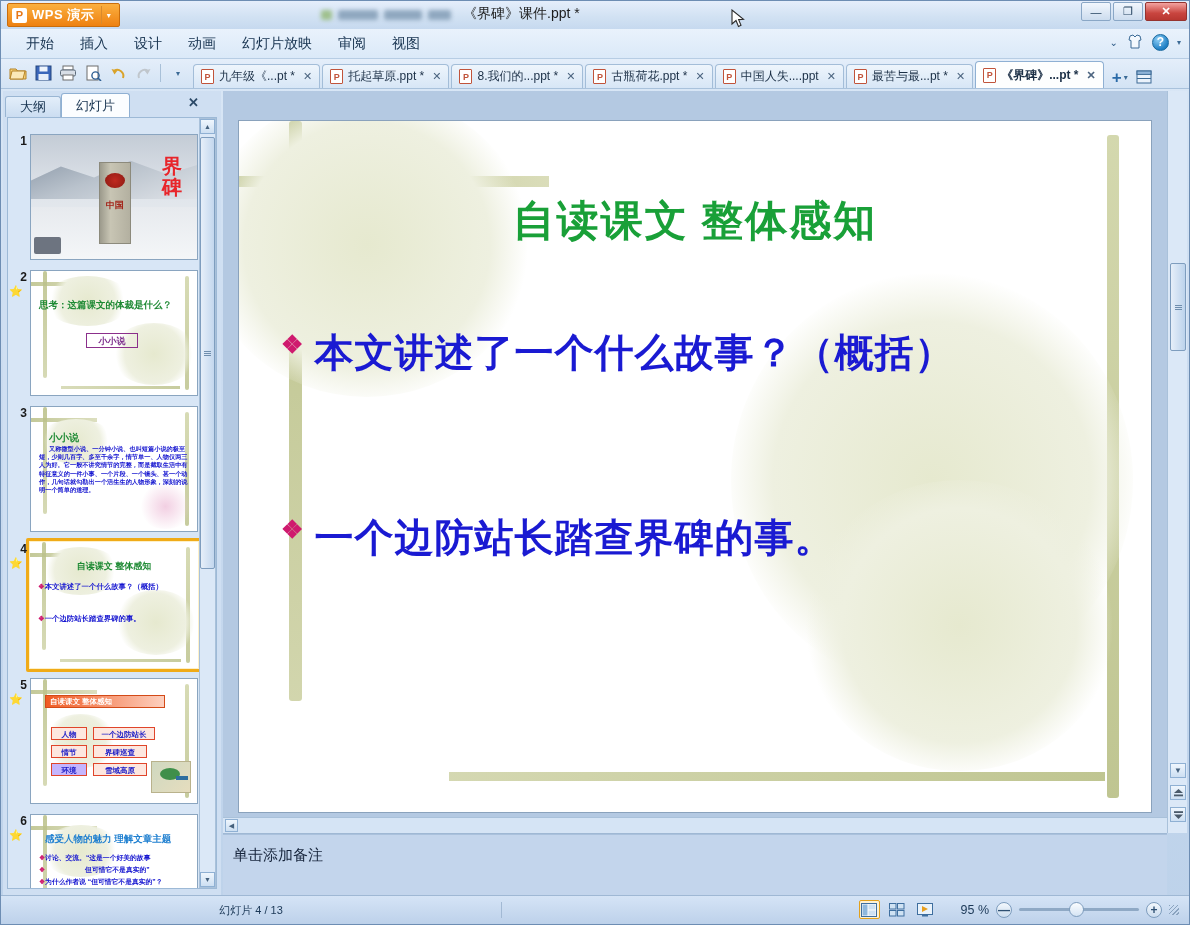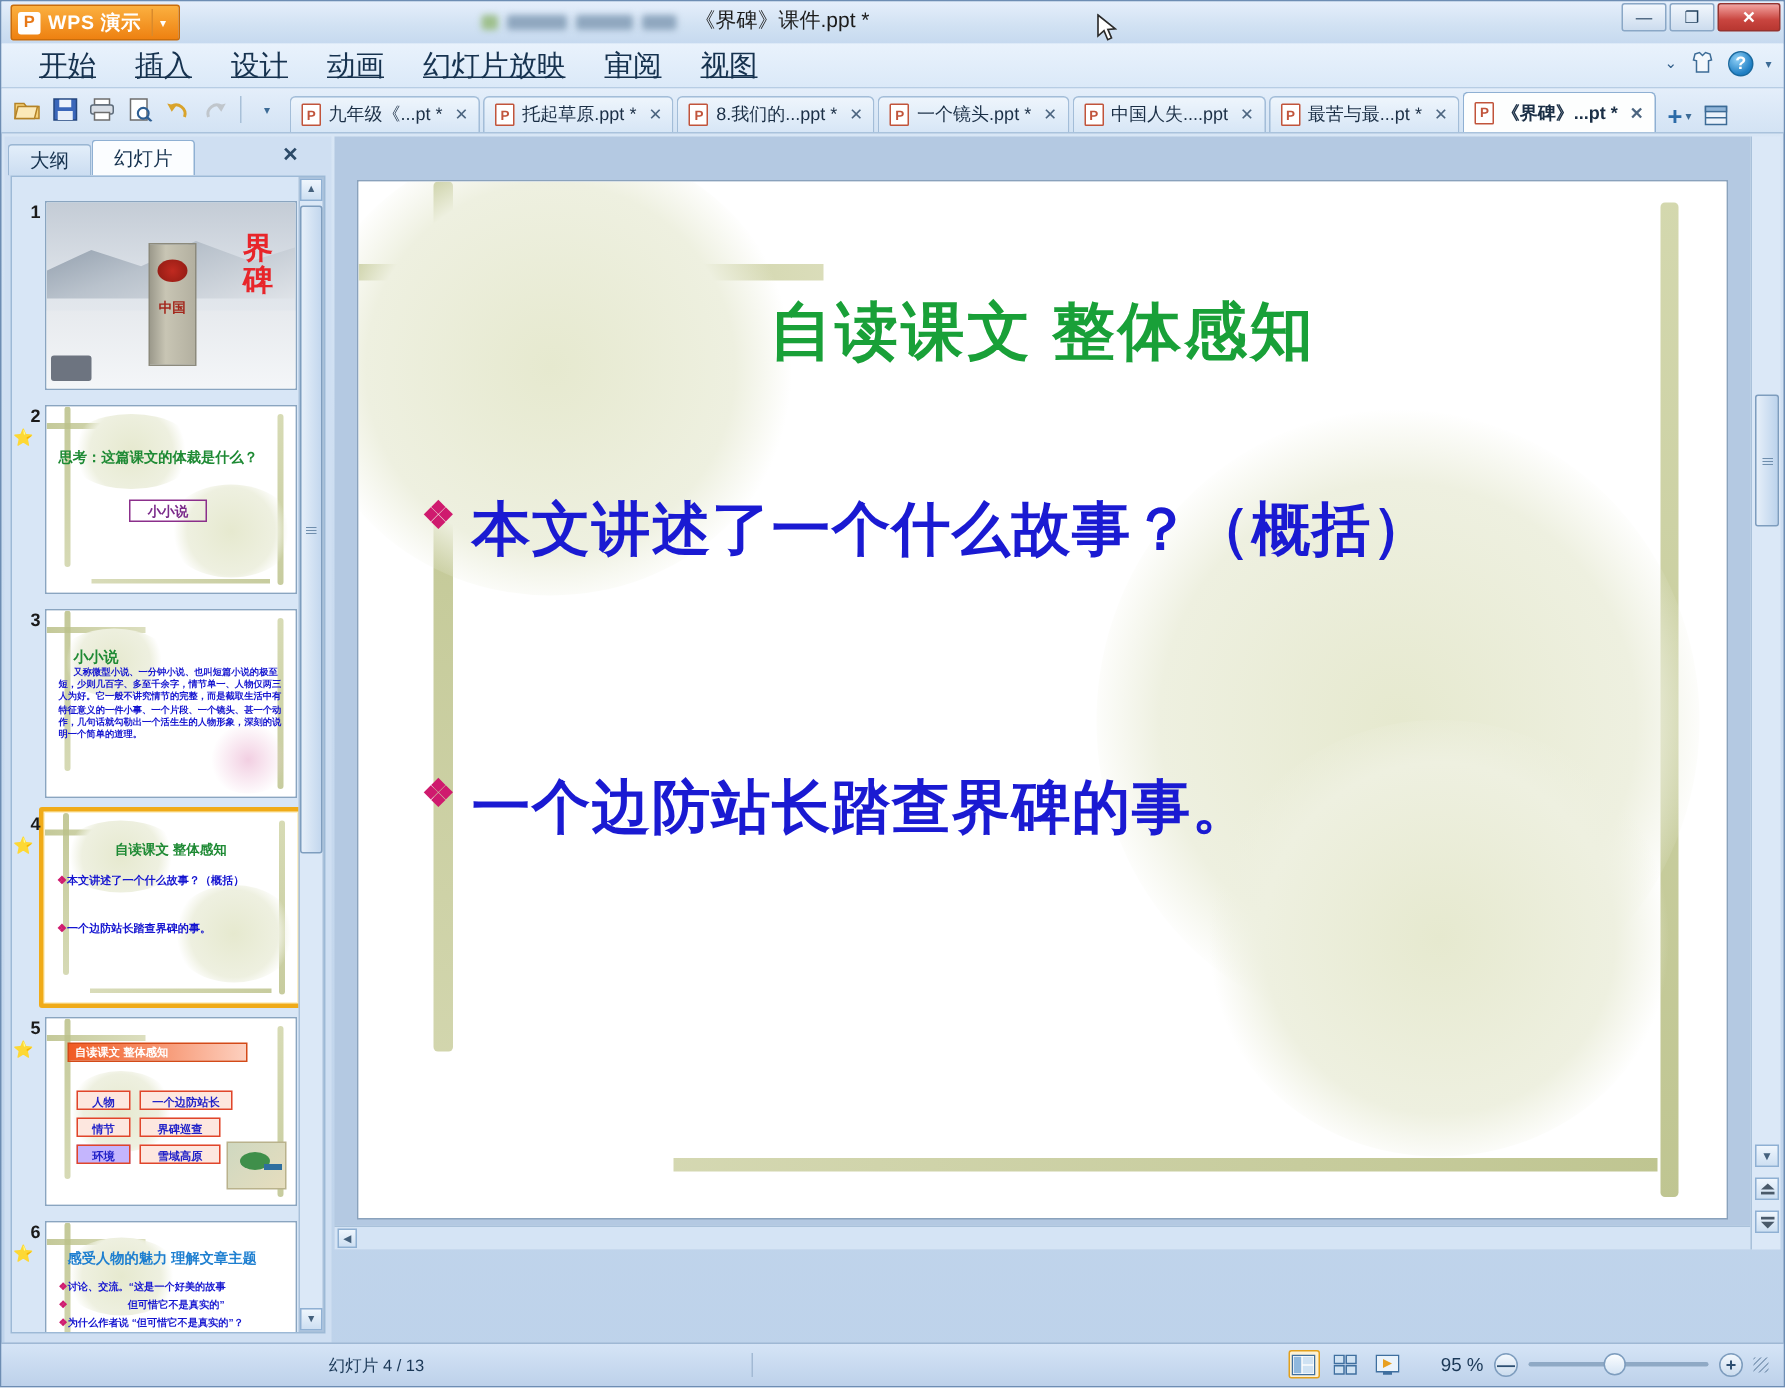--- a/index.html
+++ b/index.html
@@ -65,21 +65,21 @@
     border-color:#95332f; color:#fff; font-weight:bold;
   }
 
   
   .menubar {
     position:absolute; left:0; top:28px; width:1188px; height:30px;
     background: linear-gradient(180deg,#e9f2fc 0%, #dbe9f8 100%);
     border-bottom:1px solid #b7cde4;
   }
   .menus { position:absolute; left:12px; top:0; height:30px; display:flex; align-items:center; }
-  .menu-item { font-size:19px; color:#16324f; padding:4px 13px; cursor:default;text-decoration:underline; }
+  .menu-item { font-size:14px; color:#16324f; padding:4px 13px; cursor:default; }
   .menu-right { position:absolute; right:8px; top:4px; display:flex; align-items:center; gap:8px; }
   .mr-chev { font-size:10px; color:#2c5a86; }
   .shirt-icon { width:18px;height:18px; }
   .help-icon {
     width:17px;height:17px;border-radius:50%;
     background:radial-gradient(circle at 35% 30%, #8fd0f7, #1f7fc4 70%);
     color:#fff;font-size:12px;font-weight:bold;
     display:flex;align-items:center;justify-content:center;
     border:1px solid #19699f;
   }
@@ -388,21 +388,21 @@
       <span>托起草原.ppt *</span>
       <span class="x">✕</span>
     </div>
     <div class="dtab">
       <span class="ppt-ico">P</span>
       <span>8.我们的...ppt *</span>
       <span class="x">✕</span>
     </div>
     <div class="dtab">
       <span class="ppt-ico">P</span>
-      <span>一个镜头.ppt *</span>
+      <span>古瓶荷花.ppt *</span>
       <span class="x">✕</span>
     </div>
     <div class="dtab">
       <span class="ppt-ico">P</span>
       <span>中国人失....ppt</span>
       <span class="x">✕</span>
     </div>
     <div class="dtab">
       <span class="ppt-ico">P</span>
       <span>最苦与最...pt *</span>
@@ -606,20 +606,24 @@
         </svg>
     </div>
     <div class="rbtn" style="top:716px;">
       <svg width="11" height="10" viewBox="0 0 11 10">
           <rect x="1" y="1.2" width="9" height="1.8" fill="#4a5a6a"></rect>
           <path d="M1 4.5 L10 4.5 L5.5 9 Z" fill="#4a5a6a"></path>
         </svg>
     </div>
   </div>
 
+  <div class="notes">
+    <div class="notes-divider"></div>
+    <div class="notes-text">单击添加备注</div>
+  </div>
 
   <div class="statusbar">
     <div class="sb-cell" style="width:500px; text-align:center;">幻灯片 4 / 13</div>
     <div class="sb-sep"></div>
 
     <div class="zoom-group">
       <div class="viewbtn active">
         <svg width="16" height="14" viewBox="0 0 16 14">
           <rect x="0.5" y="0.5" width="15" height="13" fill="#fdfdfd" stroke="#3f6f9f"></rect>
           <rect x="1.5" y="1.5" width="5" height="11" fill="#8fb8dd"></rect>

